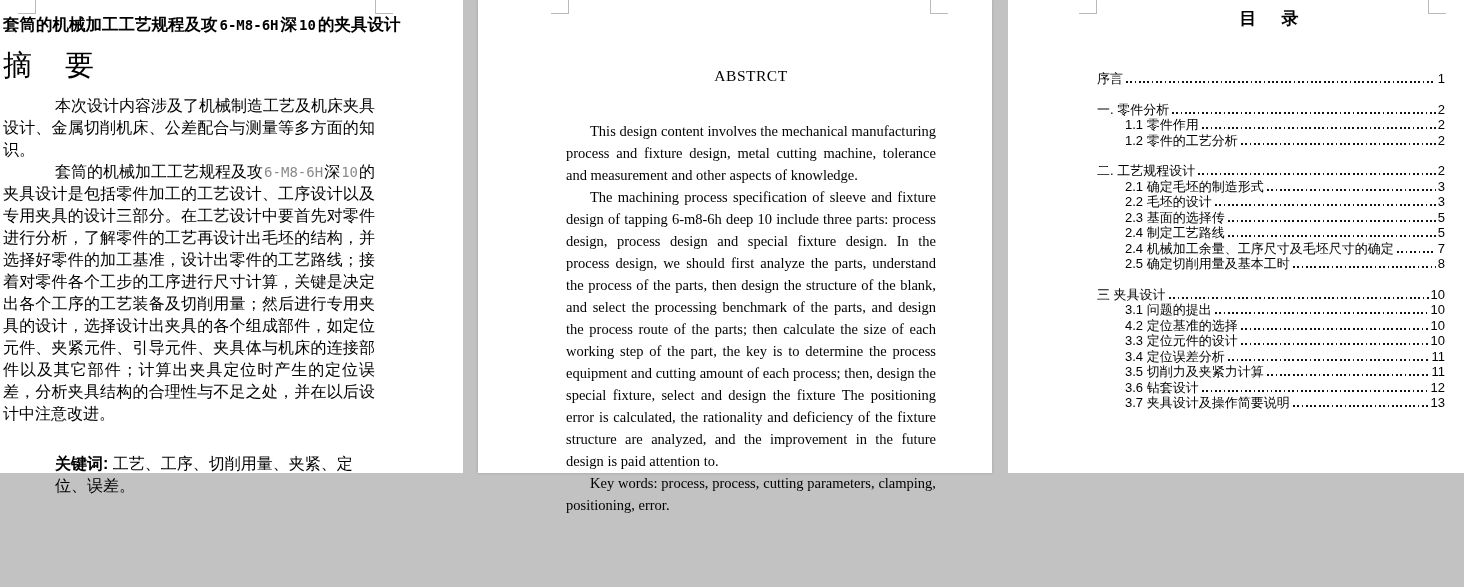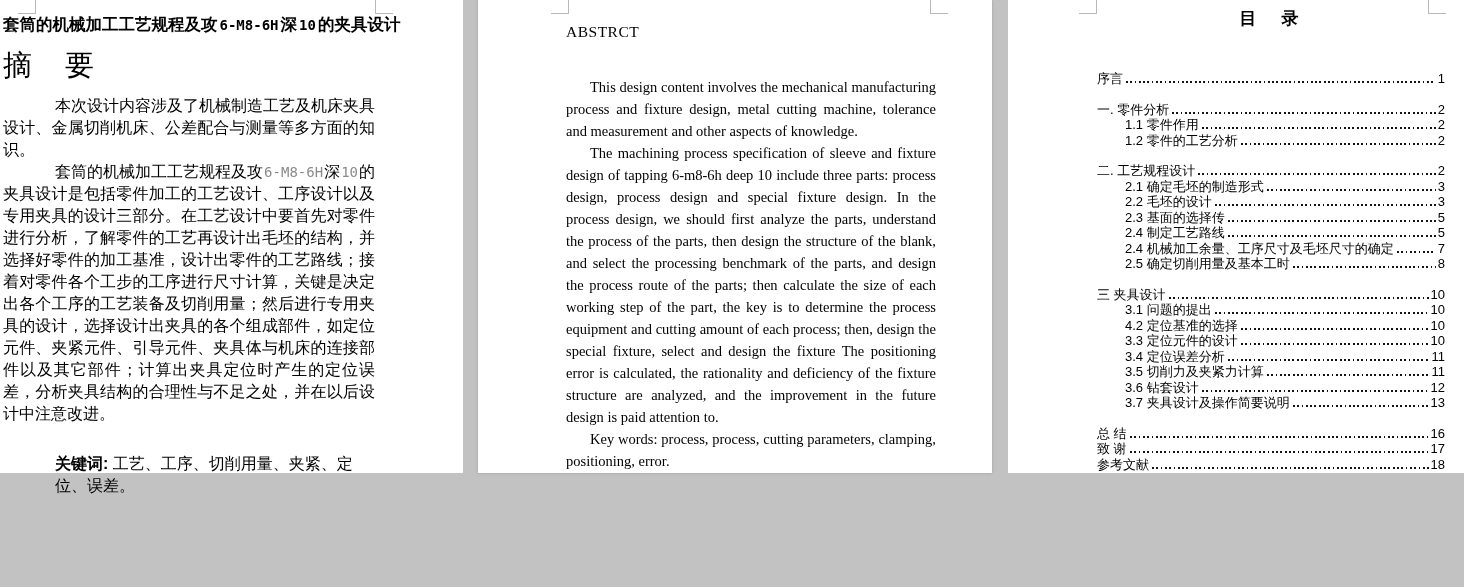--- a/index.html
+++ b/index.html
@@ -20,21 +20,21 @@
   .mono-black{font-family:"DejaVu Sans Mono","Liberation Mono",monospace;font-weight:bold;font-size:14px;margin:0 2px;}
   .mono-gray{font-family:"DejaVu Sans Mono","Liberation Mono",monospace;color:#8b8b8b;font-size:14px;margin:0 1px;}
   .cn-heading{text-align:left;font-weight:normal;font-size:29px;line-height:34px;margin-top:13px;letter-spacing:2px;}
   .cn-body{margin-top:13px;font-size:16px;line-height:22px;text-align:justify;}
   .cn-body p{margin:0;text-indent:52px;}
   .cn-keywords{margin-top:28px;font-size:16px;line-height:22px;padding-left:52px;}
   .kw-label{font-weight:bold;}
 
   
   .en-text{position:absolute;left:88px;top:0;width:370px;font-family:"Liberation Serif","DejaVu Serif",serif;}
-  .en-heading{margin-top:24px;text-align:left;font-size:15.5px;line-height:16px;letter-spacing:.5px;}
+  .en-heading{margin-top:68px;text-align:center;font-size:15.5px;line-height:16px;letter-spacing:.5px;}
   .en-body{margin-top:36px;font-size:14.5px;line-height:22px;text-align:justify;}
   .en-body p{margin:0;text-indent:24px;}
 
   
   .toc-text{position:absolute;left:89px;top:0;width:348px;}
   .toc-heading{margin-top:10px;text-align:center;font-weight:bold;font-size:17px;line-height:18px;letter-spacing:4px;}
   .toc-list{margin-top:43px;font-size:13px;}
   .toc-group{margin-bottom:15px;}
   .toc-row{display:flex;align-items:flex-start;line-height:15.5px;height:15.5px;white-space:nowrap;}
   .toc-row.sub{padding-left:28px;}
@@ -180,34 +180,17 @@
     <span class="toc-label">3.6 钻套设计</span>
     <span class="toc-leader"></span>
     <span class="toc-page">12</span>
   </div>
             <div class="toc-row sub">
     <span class="toc-label">3.7 夹具设计及操作简要说明</span>
     <span class="toc-leader"></span>
     <span class="toc-page">13</span>
   </div>
           </div>
-          <div class="toc-group">
-            <div class="toc-row">
-    <span class="toc-label">总 结</span>
-    <span class="toc-leader"></span>
-    <span class="toc-page">16</span>
-  </div>
-            <div class="toc-row">
-    <span class="toc-label">致 谢 </span>
-    <span class="toc-leader"></span>
-    <span class="toc-page">17</span>
-  </div>
-            <div class="toc-row">
-    <span class="toc-label">参考文献 </span>
-    <span class="toc-leader"></span>
-    <span class="toc-page">18</span>
-  </div>
-          </div>
         </div>
     </div>
   </div>
 
 </div>
 
 </body></html>

